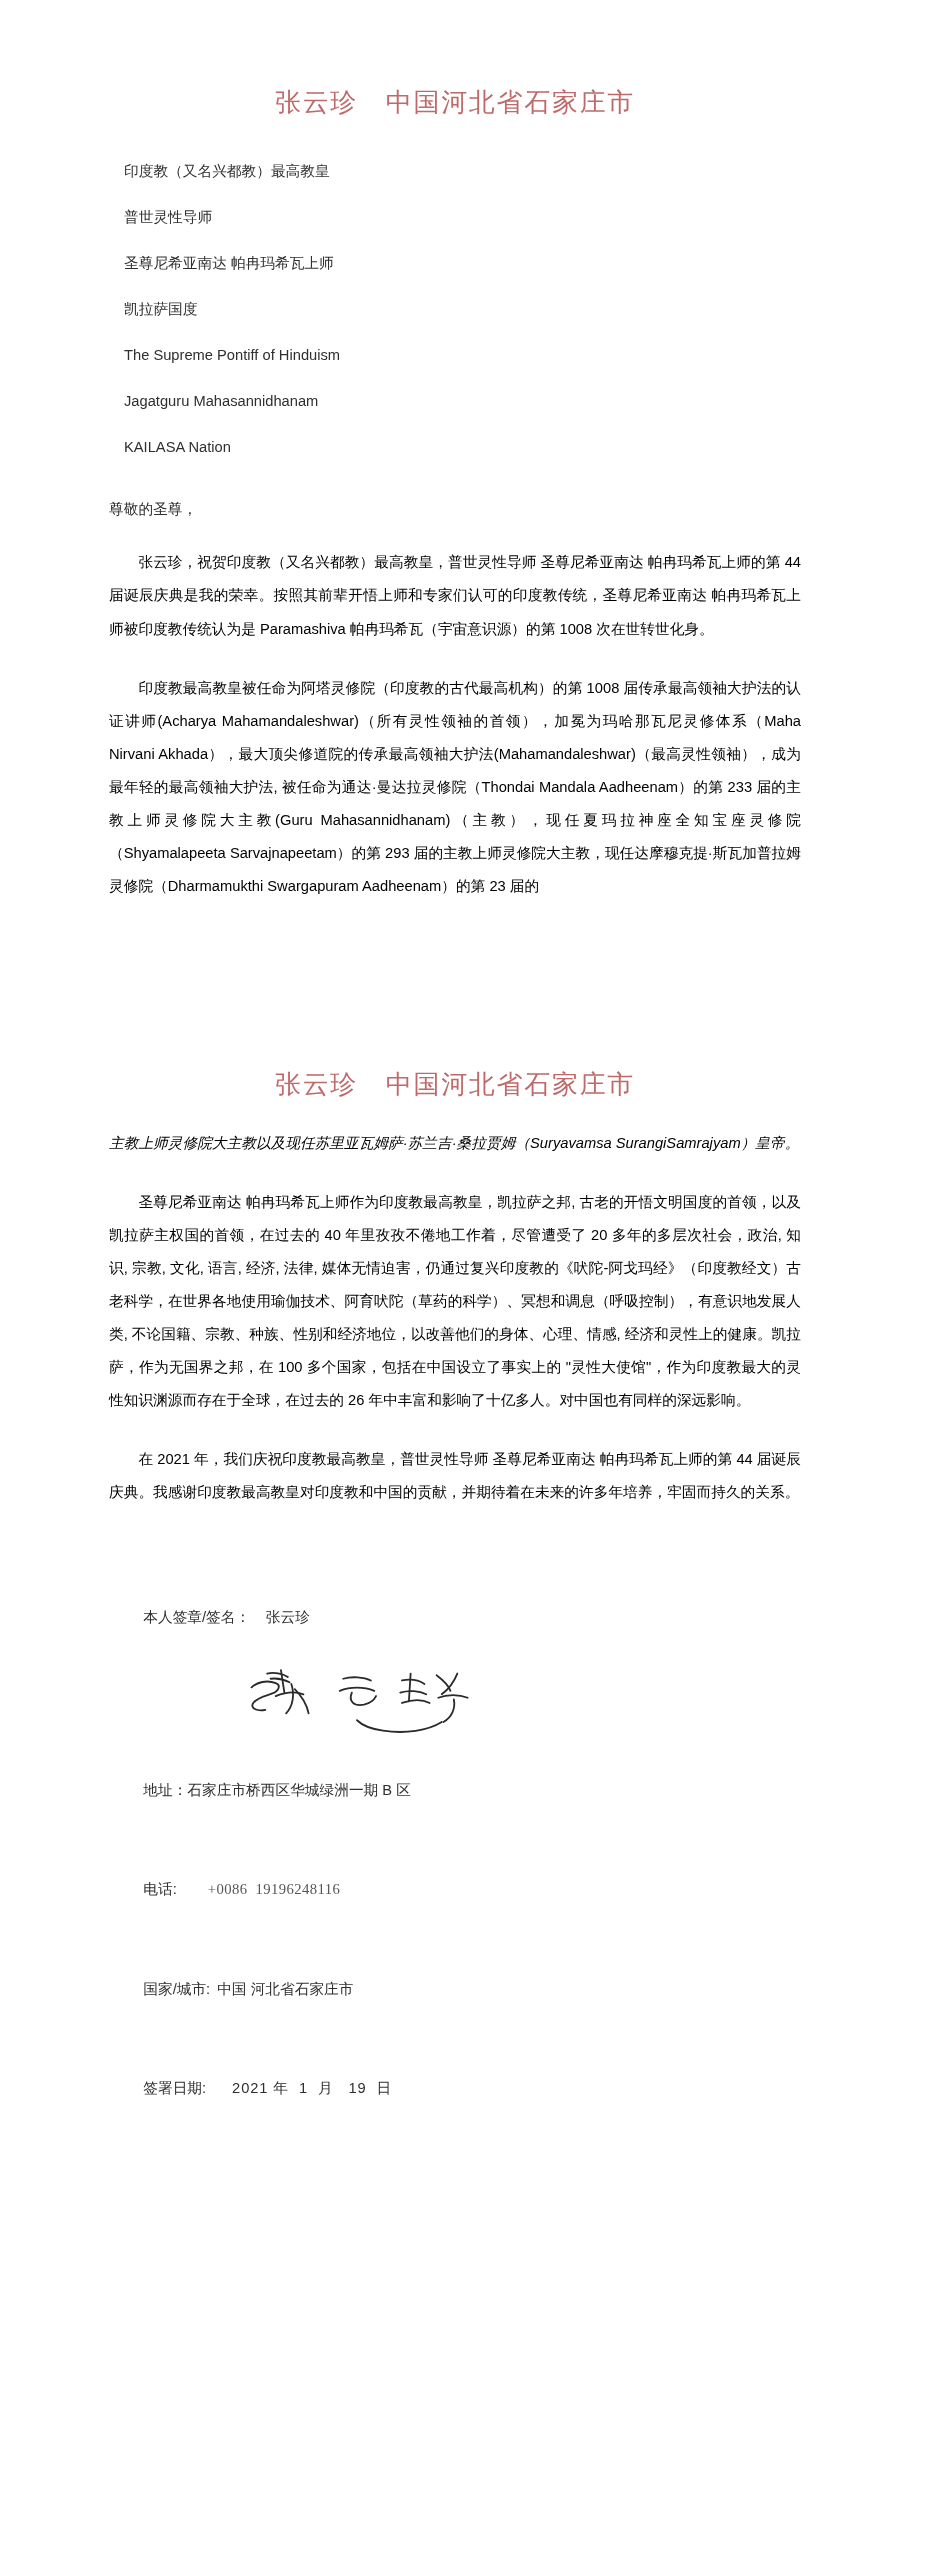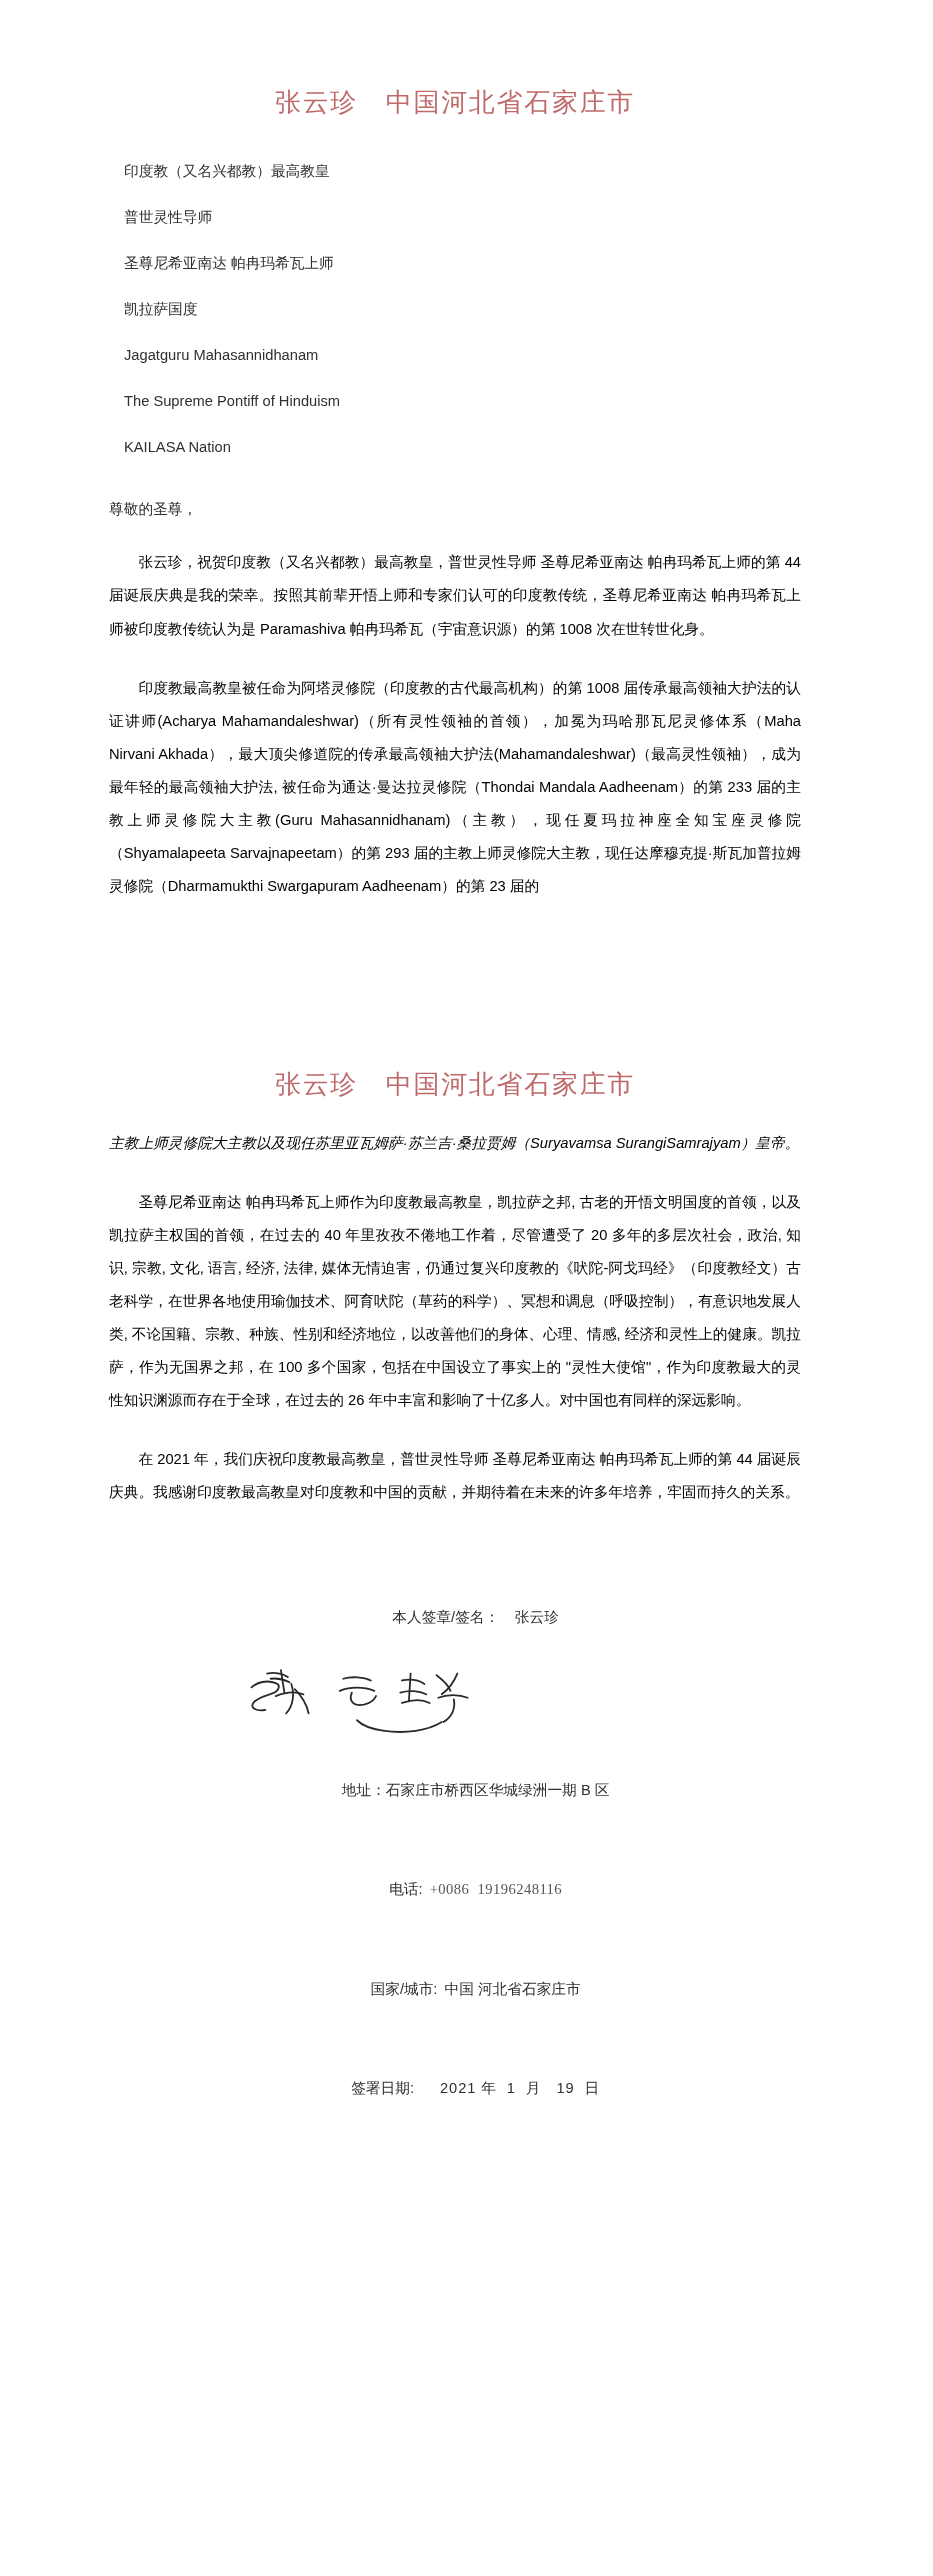--- a/index.html
+++ b/index.html
@@ -90,21 +90,20 @@
   .sig-block {
     margin: 73px 0 0 0;
     padding-left: 8.6px;
   }
   .sig-row {
     font-size: 14.7px;
     line-height: 1.6;
     color: #2f2f2f;
     margin: 0 0 29px 0;
     white-space: pre;
-    text-align: center;
   }
   .sig-row.name-row { margin-bottom: 5.2px; }
   .sig-label { display: inline; }
   .sig-value { display: inline; }
   .sig-phone .sig-value {
     font-family: "Liberation Serif", "DejaVu Serif", serif;
     color: #555;
     letter-spacing: 0.4px;
   }
 
@@ -125,22 +124,22 @@
 
   <section class="page page-one">
 
     <h1 class="letter-title">张云珍　中国河北省石家庄市</h1>
 
     <div class="addressee-block">
       <p class="addressee-line">印度教（又名兴都教）最高教皇</p>
       <p class="addressee-line">普世灵性导师</p>
       <p class="addressee-line">圣尊尼希亚南达 帕冉玛希瓦上师</p>
       <p class="addressee-line">凯拉萨国度</p>
+      <p class="addressee-line latin">The Supreme Pontiff of Hinduism</p>
       <p class="addressee-line latin">Jagatguru Mahasannidhanam</p>
-      <p class="addressee-line latin">The Supreme Pontiff of Hinduism</p>
       <p class="addressee-line latin">KAILASA Nation</p>
     </div>
 
     <p class="salutation">尊敬的圣尊，</p>
 
     <p class="body-para">张云珍，祝贺印度教（又名兴都教）最高教皇，普世灵性导师 圣尊尼希亚南达 帕冉玛希瓦上师的第 44 届诞辰庆典是我的荣幸。按照其前辈开悟上师和专家们认可的印度教传统，圣尊尼希亚南达 帕冉玛希瓦上师被印度教传统认为是 Paramashiva 帕冉玛希瓦（宇宙意识源）的第 1008 次在世转世化身。</p>
     <p class="body-para">印度教最高教皇被任命为阿塔灵修院（印度教的古代最高机构）的第 1008 届传承最高领袖大护法的认证讲师(Acharya Mahamandaleshwar)（所有灵性领袖的首领），加冕为玛哈那瓦尼灵修体系（Maha Nirvani Akhada），最大顶尖修道院的传承最高领袖大护法(Mahamandaleshwar)（最高灵性领袖），成为最年轻的最高领袖大护法, 被任命为通达·曼达拉灵修院（Thondai Mandala Aadheenam）的第 233 届的主教上师灵修院大主教(Guru Mahasannidhanam)（主教），现任夏玛拉神座全知宝座灵修院（Shyamalapeeta Sarvajnapeetam）的第 293 届的主教上师灵修院大主教，现任达摩穆克提·斯瓦加普拉姆灵修院（Dharmamukthi Swargapuram Aadheenam）的第 23 届的</p>
 
   </section>
 
@@ -189,21 +188,21 @@
             <path d="M232 74 C216 84, 190 88, 164 84 C150 82, 140 78, 134 72"></path>
           </g>
         </svg>
       </div>
 
       <p class="sig-row">
         <span class="sig-label">地址：</span><span class="sig-value">石家庄市桥西区华城绿洲一期 B 区</span>
       </p>
 
       <p class="sig-row sig-phone">
-        <span class="sig-label">电话:</span><span class="sig-value" style="padding-left:7px;">+0086  19196248116</span>
+        <span class="sig-label">电话:</span><span class="sig-value" style="padding-left:7px;margin-left:24px;">+0086  19196248116</span>
       </p>
 
       <p class="sig-row">
         <span class="sig-label">国家/城市:</span><span class="sig-value" style="padding-left:7px;">中国 河北省石家庄市</span>
       </p>
 
       <p class="sig-row date-row">
         <span class="sig-label">签署日期:</span><span class="sig-value" style="padding-left:26px;">2021 年  1  月   19  日</span>
       </p>
 

